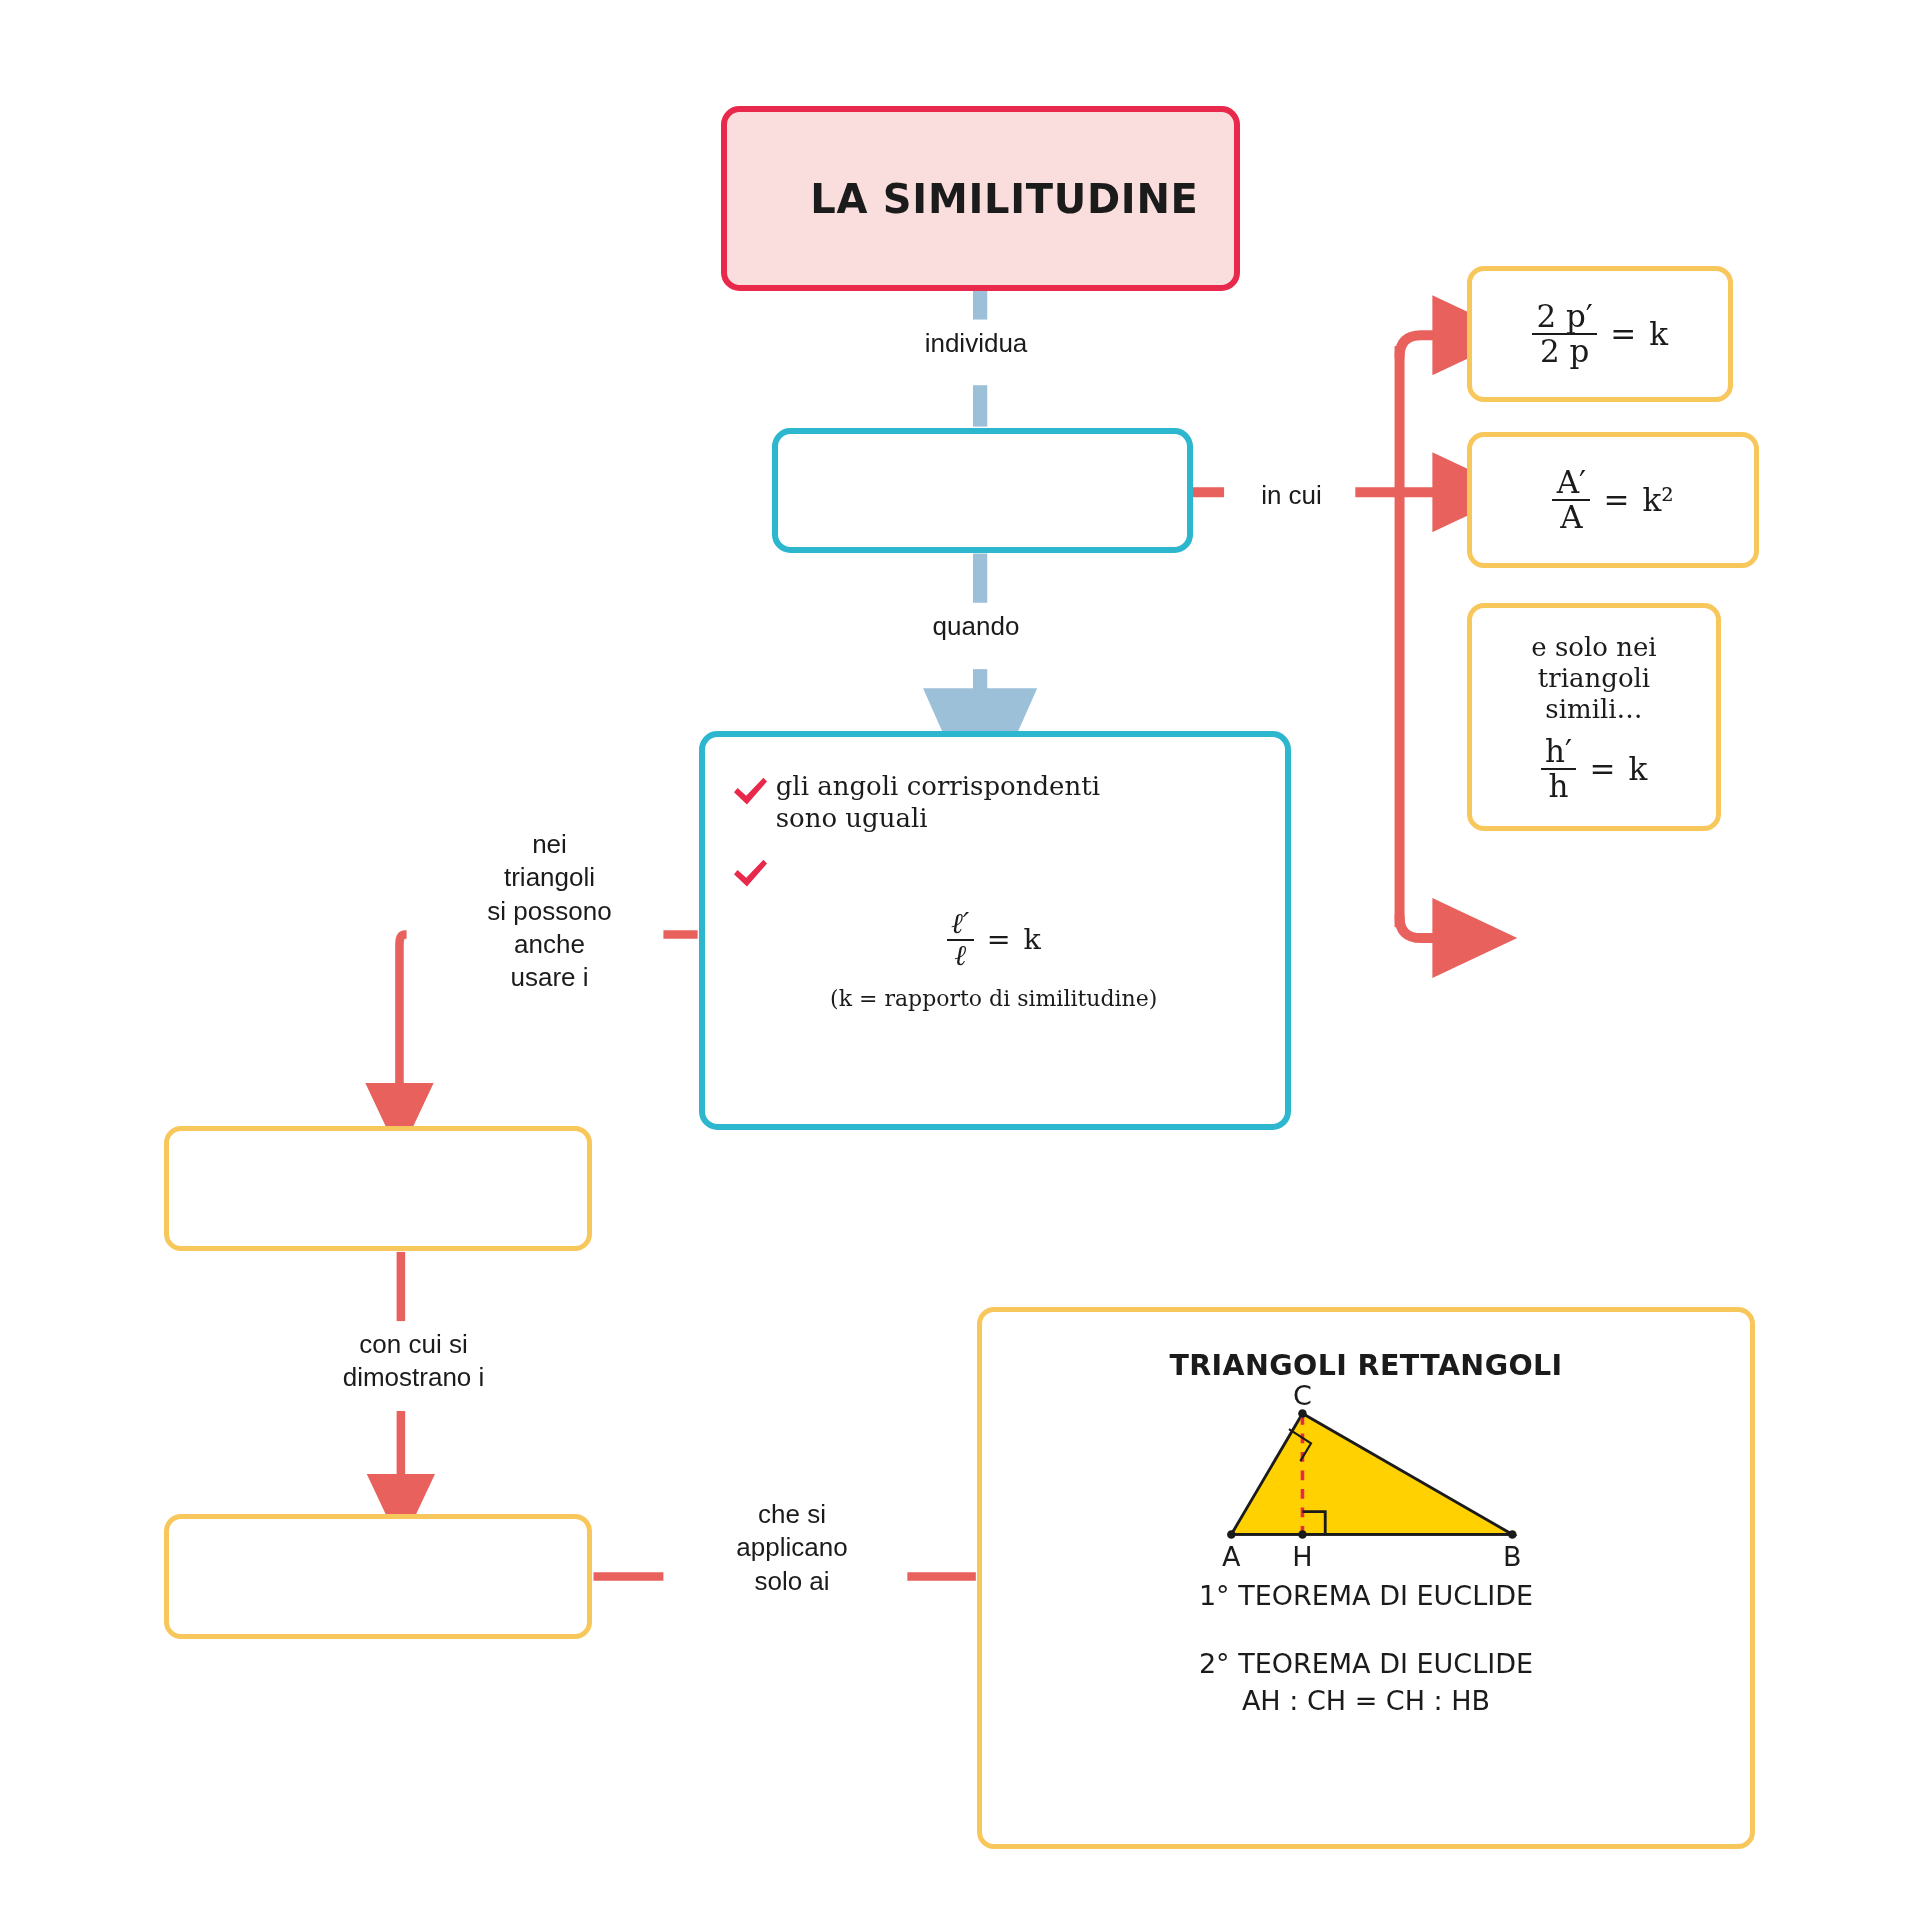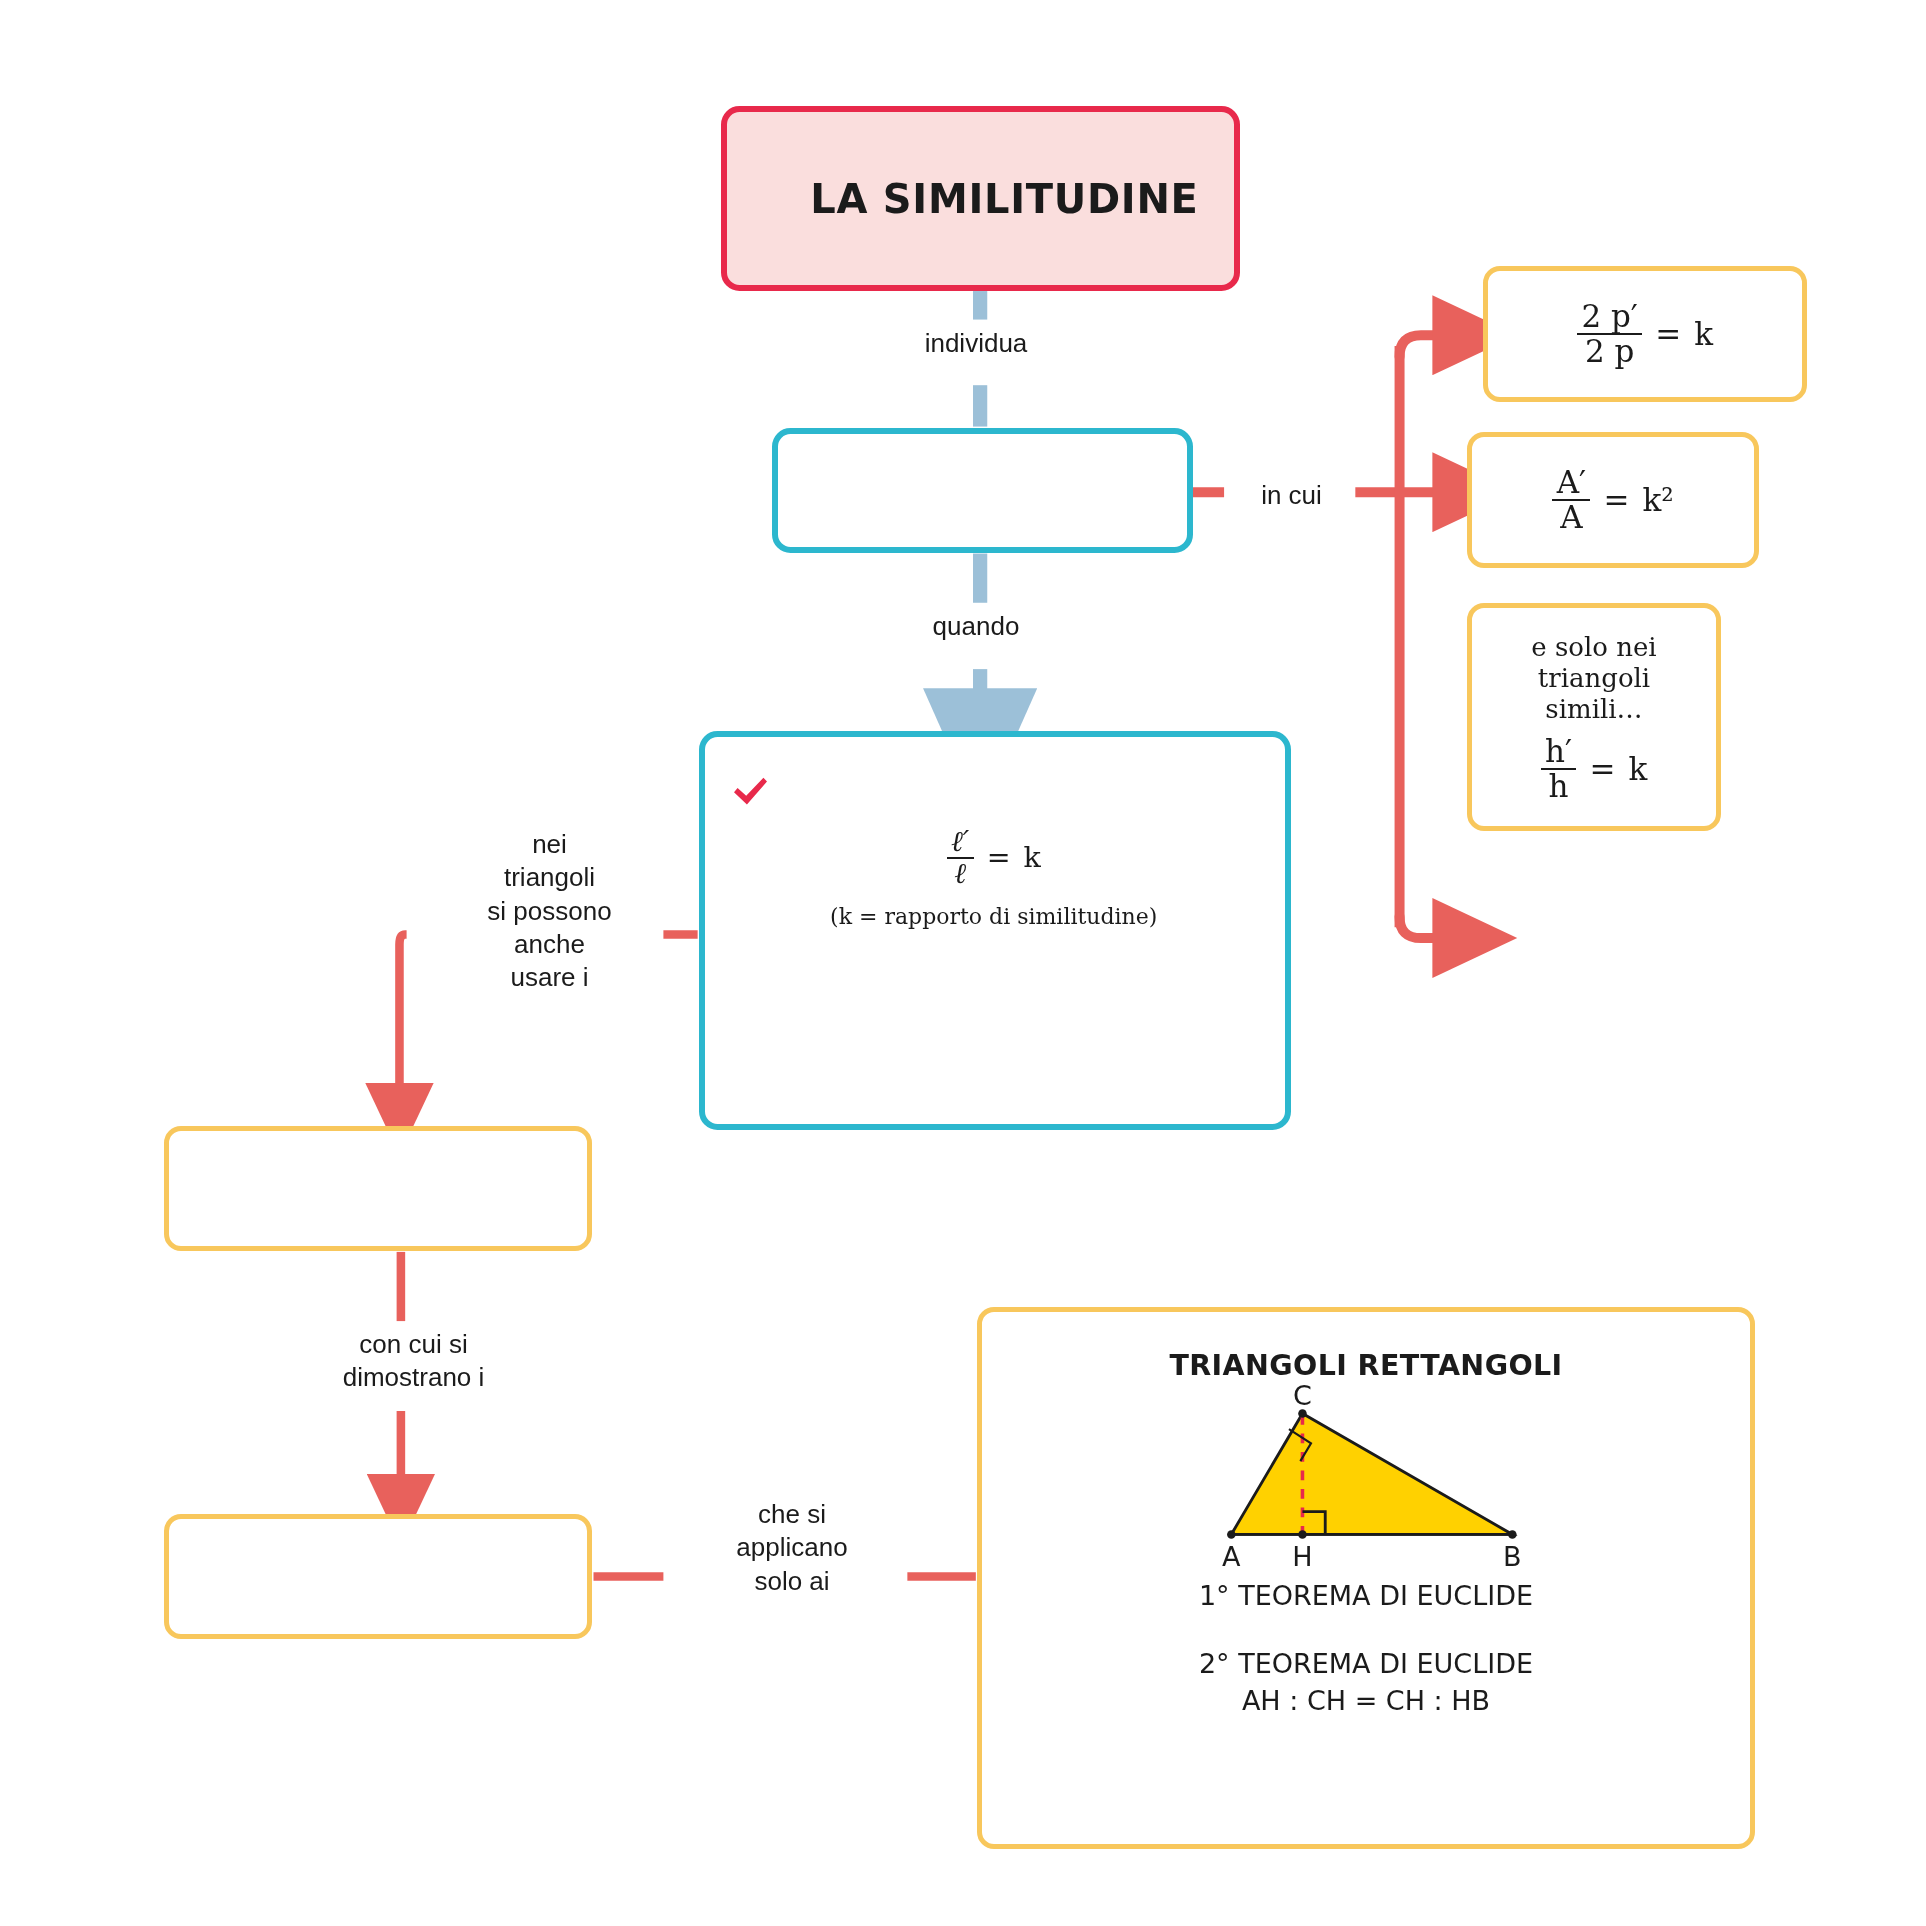--- a/index.html
+++ b/index.html
@@ -132,21 +132,21 @@
     display: inline-flex;
     align-items: center;
     justify-content: center;
     gap: 13px;
     font-size: 28.5px;
     color: #1b1b1b;
   }
   .ell { font-family: "DejaVu Serif", serif; font-style: italic; }
 
   
-  #f1-box { left: 1467px; top: 266px;  width: 324px; height: 136px; margin-left: 16px; }
+  #f1-box { left: 1467px; top: 266px;  width: 266px; height: 136px; }
   #f2-box { left: 1467px; top: 432px;  width: 292px; height: 136px; }
   #f3-box { left: 1467px; top: 603px;  width: 254px; height: 228px; }
 
   .fbox-inner {
     width: 100%; height: 100%;
     display: flex;
     flex-direction: column;
     align-items: center;
     justify-content: center;
   }
@@ -283,20 +283,27 @@
   <div class="edge-label" id="lbl-chesi">che si
 applicano
 solo ai</div>
 
   <div class="node teal" id="def-box">
     <span></span>
   </div>
 
   <div class="node teal" id="props-box">
 
+    <div class="bullet-row">
+      <svg class="check-icon" viewBox="0 0 54 46">
+        <path d="M4,24 L9,18 L21,29 L45,4 L50,9 L22,41 Z" fill="#E8294B"></path>
+      </svg>
+      <div class="bullet-text" style="white-space:pre-line">gli angoli corrispondenti
+sono uguali</div>
+    </div>
 
     <div class="bullet-row">
       <svg class="check-icon" viewBox="0 0 54 46">
         <path d="M4,24 L9,18 L21,29 L45,4 L50,9 L22,41 Z" fill="#E8294B"></path>
       </svg>
     </div>
 
     <div class="formula-center">
       <span class="eq-row">
         <span class="frac">

